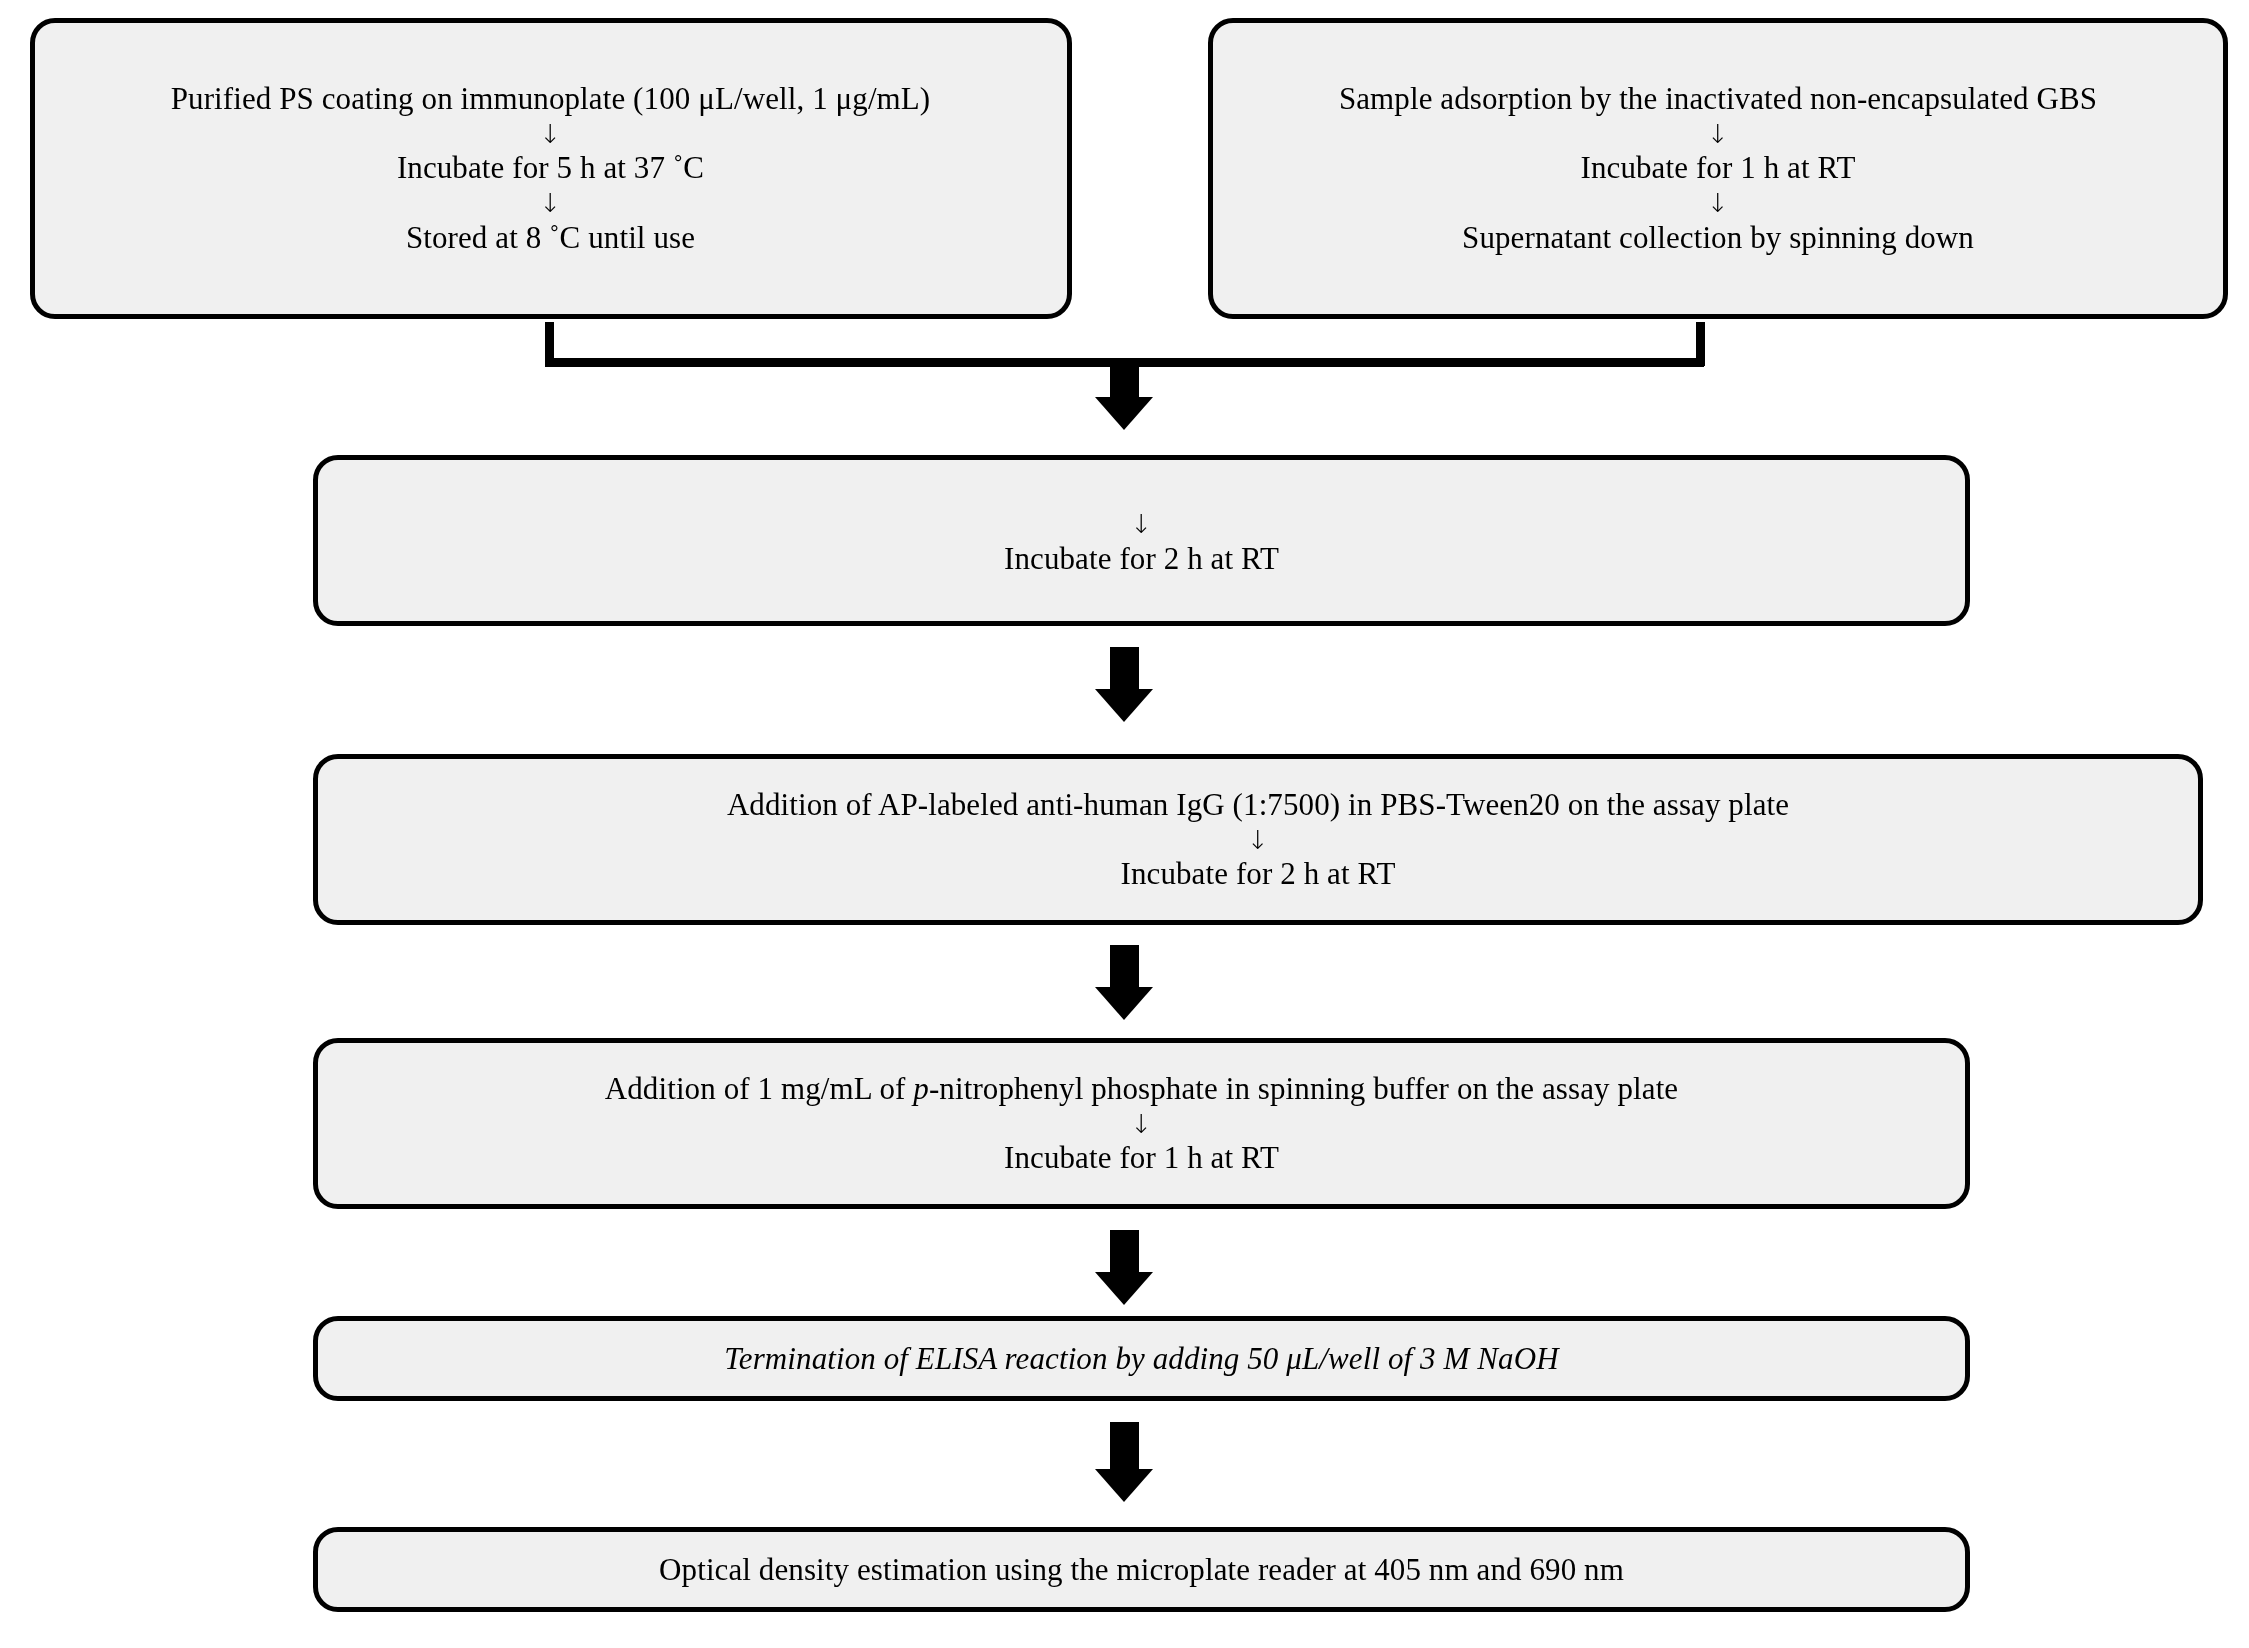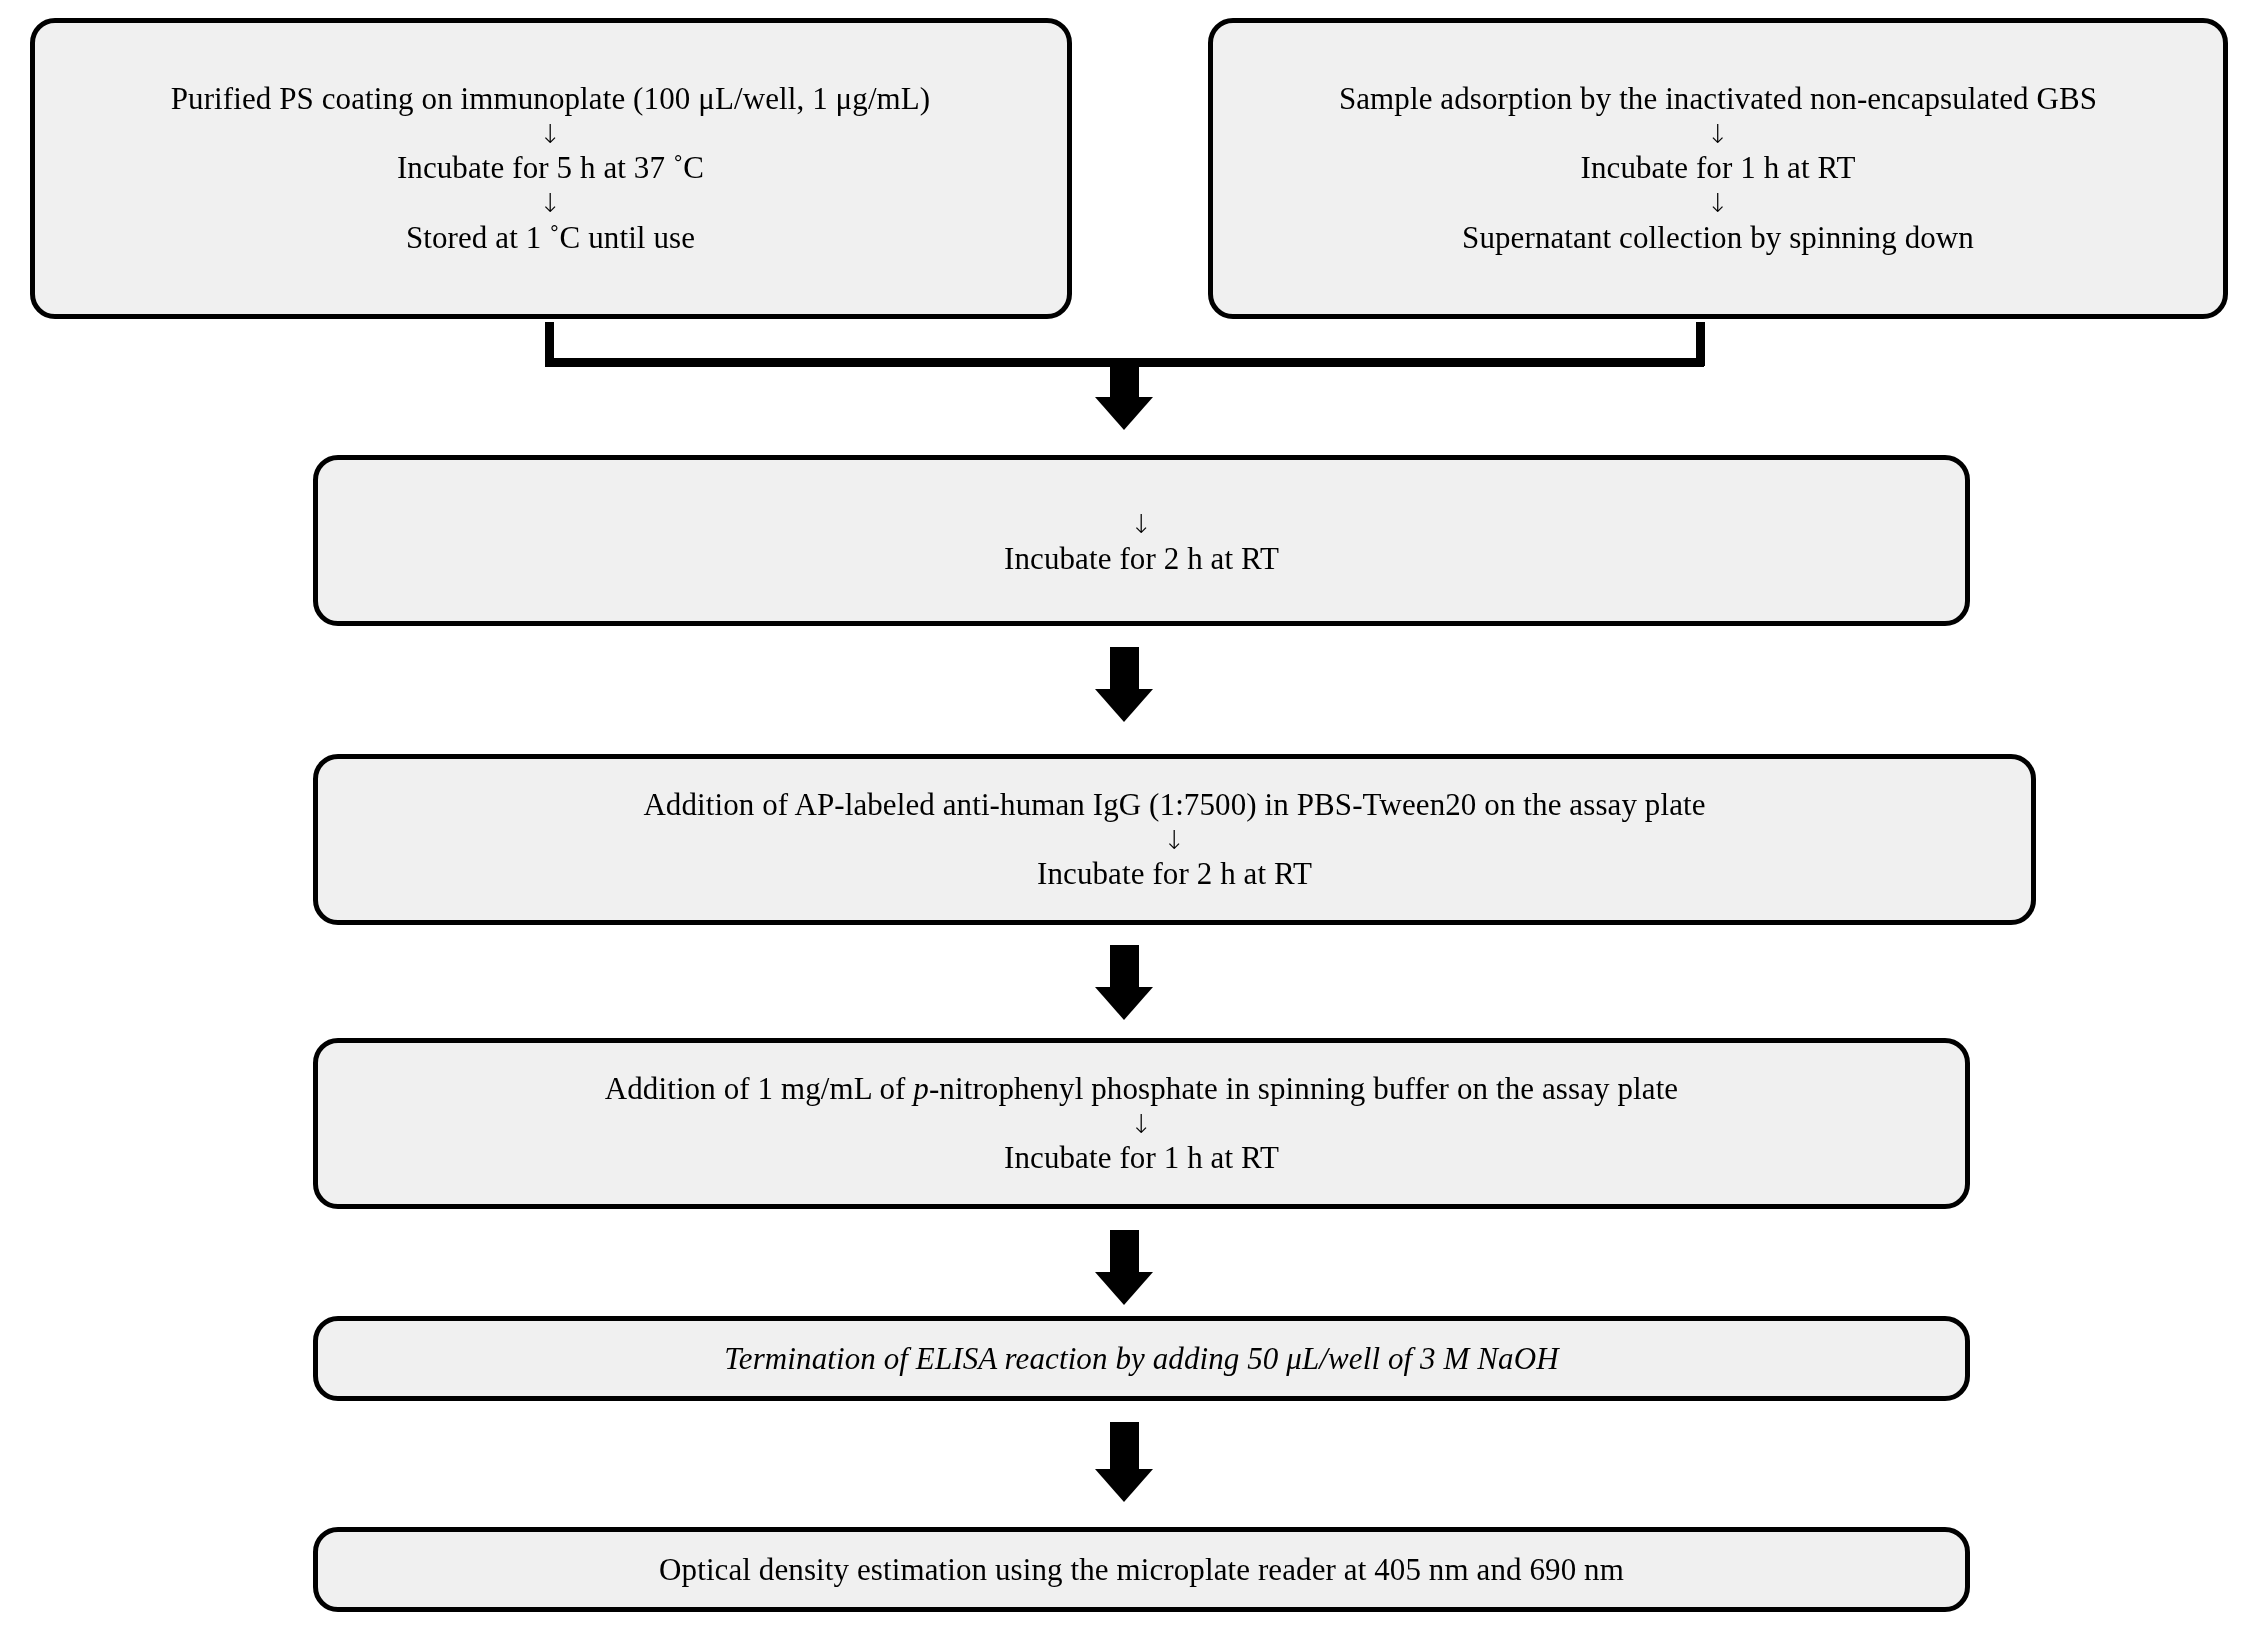--- a/index.html
+++ b/index.html
@@ -51,21 +51,21 @@
     font-weight: 300;
   }
   .node .ital { font-style: italic; }
 
   
   #box-ps       { left: 29.5px;   top: 17.7px;   width: 1042px; height: 301px; }
   #box-adsorb   { left: 1208px; top: 17.7px;   width: 1020px; height: 301px; }
 
   
   #box-serum    { left: 313px;  top: 455px;  width: 1657px; height: 171px; }
-  #box-igg      { left: 313px;  top: 754px; width: 1723px; height: 171px; }
+  #box-igg      { left: 313px;  top: 754px; width: 1890px; height: 171px; }
   #box-pnpp     { left: 313px;  top: 1038px; width: 1657px; height: 171px; }
   #box-stop     { left: 313px;  top: 1316px; width: 1657px; height: 85px; font-style: italic; }
   #box-od       { left: 313px;  top: 1520px; width: 1657px; height: 85px; margin-top: 7px; }
 
   
   .bracket { position: absolute; background: #000000; }
   #bracket-left   { left: 545px; top: 322px; width: 8.6px;  height: 44px; }
   #bracket-right  { left: 1696px; top: 322px; width: 8.6px;  height: 44px; }
   #bracket-cross  { left: 545px; top: 358px; width: 1159px; height: 8.6px; }
 
@@ -113,21 +113,21 @@
 </head>
 <body>
 
 <div class="canvas">
 
   <div class="node" id="box-ps">
     <div class="line">Purified PS coating on immunoplate (100 μL/well, 1 μg/mL)</div>
     <div class="thin-arrow">↓</div>
     <div class="line">Incubate for 5 h at 37 ˚C</div>
     <div class="thin-arrow">↓</div>
-    <div class="line">Stored at 1 ˚C until use</div>
+    <div class="line">Stored at 8 ˚C until use</div>
   </div>
 
   <div class="node" id="box-adsorb">
     <div class="line">Sample adsorption by the inactivated non-encapsulated GBS</div>
     <div class="thin-arrow">↓</div>
     <div class="line">Incubate for 1 h at RT</div>
     <div class="thin-arrow">↓</div>
     <div class="line">Supernatant collection by spinning down</div>
   </div>
 

